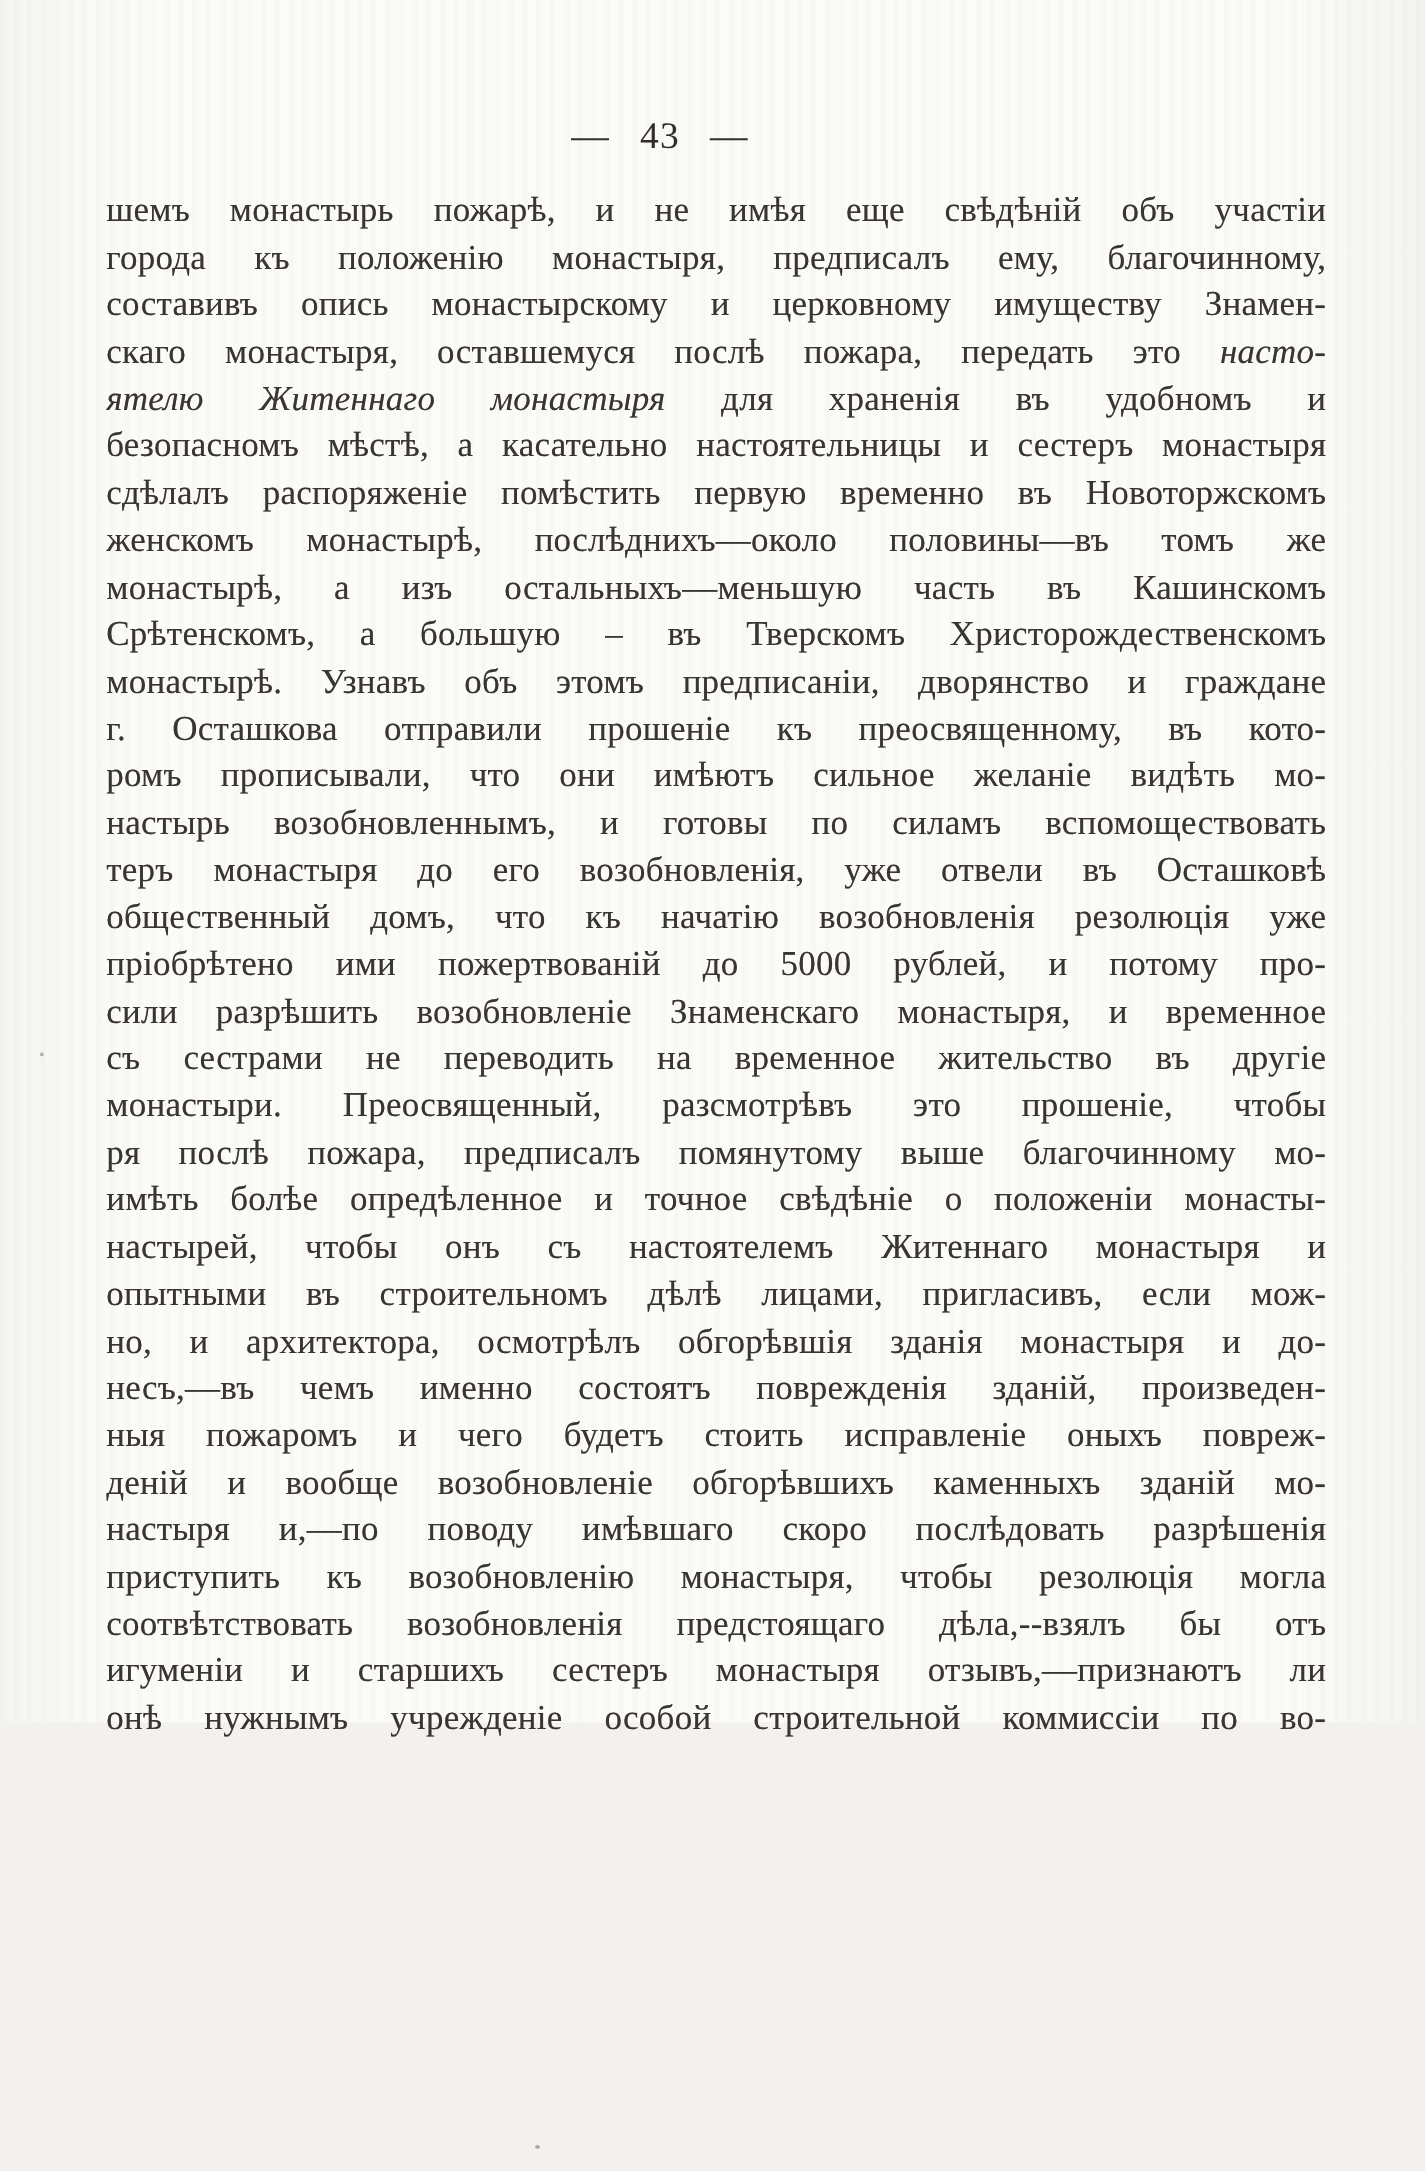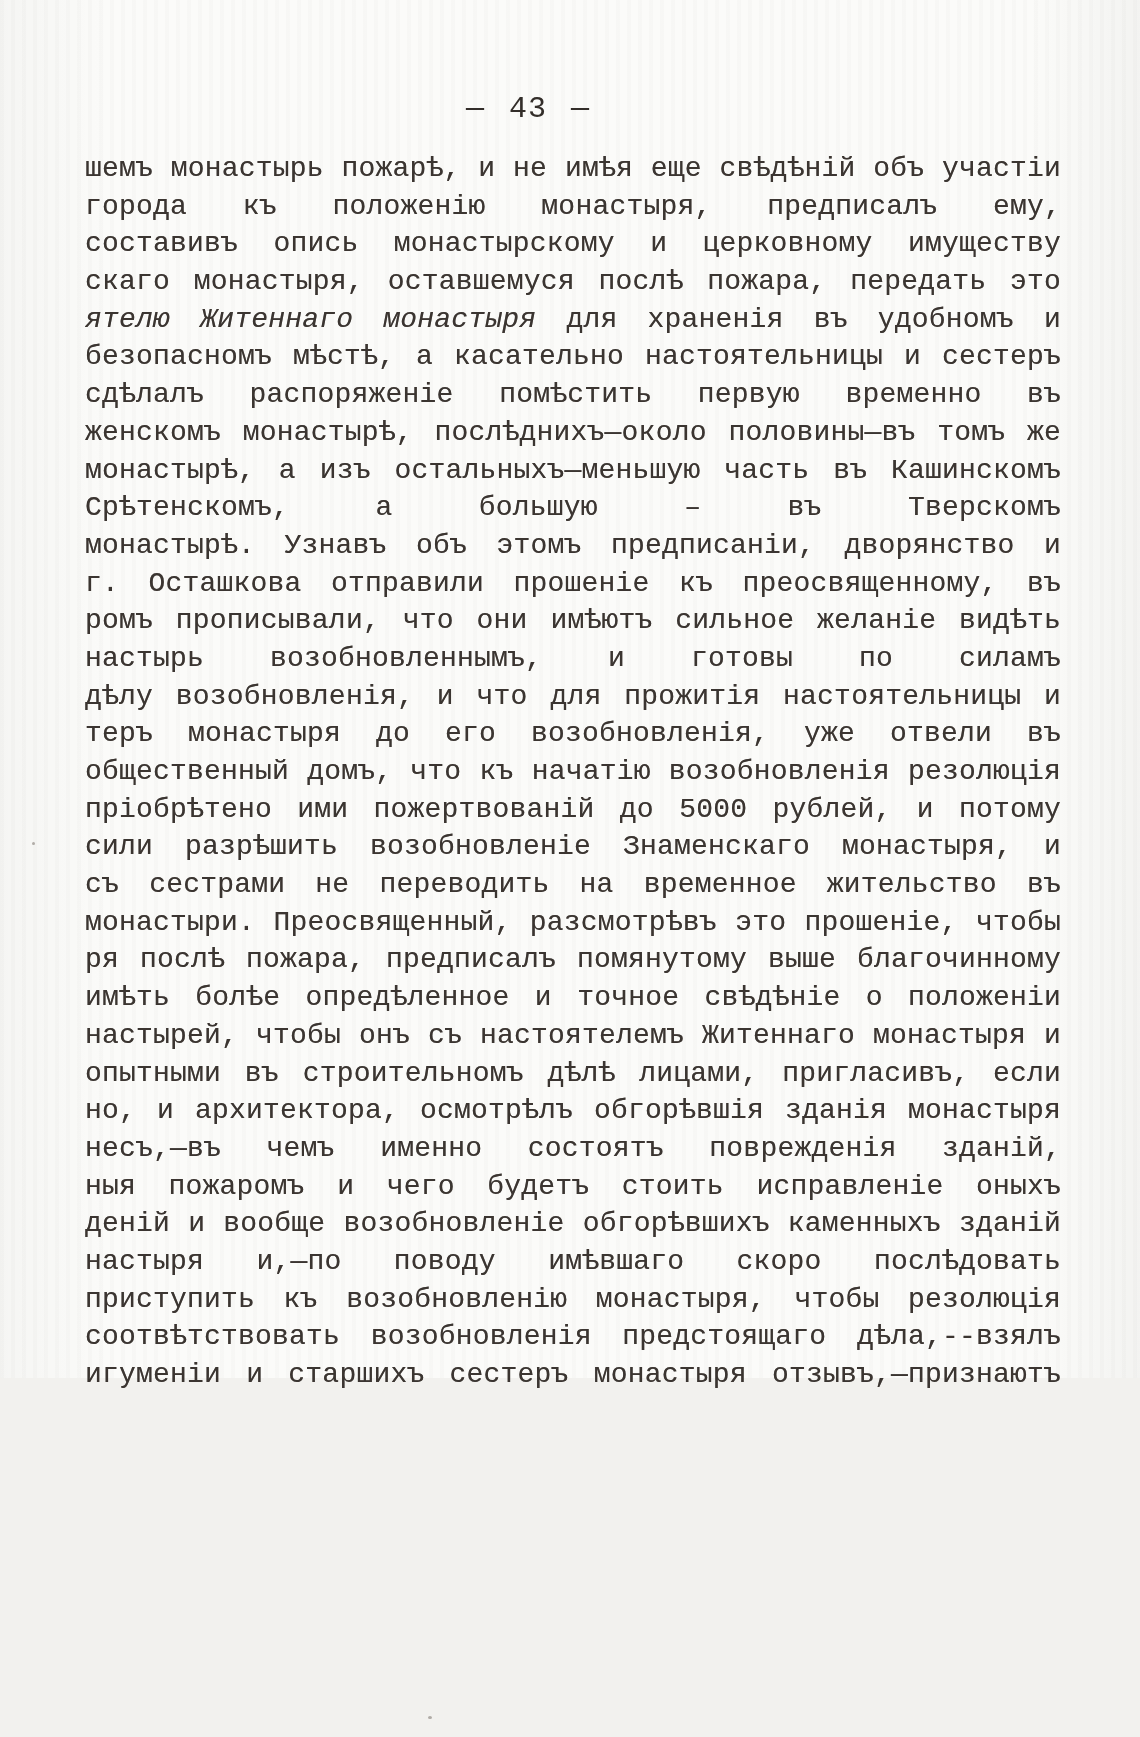--- a/index.html
+++ b/index.html
@@ -12,21 +12,21 @@
   }
   .page {
     position: absolute;
     left: 0; top: 0;
     width: 1140px;
     height: 1378px;
     background:
       linear-gradient(90deg, rgba(0,0,0,0.025), rgba(0,0,0,0) 10%, rgba(0,0,0,0) 90%, rgba(0,0,0,0.03)),
       repeating-linear-gradient(90deg, rgba(95,90,82,0.022) 0 4px, rgba(0,0,0,0) 4px 11px),
       #fbfbf9;
-    font-family: Liberation Mono, monospace;
+    font-family: Liberation Serif, serif;
     color: #3a3430;
   }
   .page-header {
     position: absolute;
     top: 92px;
     left: 0;
     width: 1056px;           
     text-align: center;
     font-size: 30px;
     letter-spacing: 1px;
@@ -81,37 +81,37 @@
       <div class="line"><span class="seg italic">ятелю Житеннаго монастыря</span><span class="seg"> для храненія въ удобномъ и</span></div>
       <div class="line"><span class="seg">безопасномъ мѣстѣ, а касательно настоятельницы и сестеръ монастыря</span></div>
       <div class="line"><span class="seg">сдѣлалъ распоряженіе помѣстить первую временно въ Новоторжскомъ</span></div>
       <div class="line"><span class="seg">женскомъ монастырѣ, послѣднихъ—около половины—въ томъ же</span></div>
       <div class="line"><span class="seg">монастырѣ, а изъ остальныхъ—меньшую часть въ Кашинскомъ</span></div>
       <div class="line"><span class="seg">Срѣтенскомъ, а большую – въ Тверскомъ Христорождественскомъ</span></div>
       <div class="line"><span class="seg">монастырѣ. Узнавъ объ этомъ предписаніи, дворянство и граждане</span></div>
       <div class="line"><span class="seg">г. Осташкова отправили прошеніе къ преосвященному, въ кото-</span></div>
       <div class="line"><span class="seg">ромъ прописывали, что они имѣютъ сильное желаніе видѣть мо-</span></div>
       <div class="line"><span class="seg">настырь возобновленнымъ, и готовы по силамъ вспомоществовать</span></div>
-      <div class="line"><span class="seg">дѣлу возобновленія, и что для прожитія настоятельницы и сес-</span></div>
       <div class="line"><span class="seg">теръ монастыря до его возобновленія, уже отвели въ Осташковѣ</span></div>
       <div class="line"><span class="seg">общественный домъ, что къ начатію возобновленія резолюція уже</span></div>
       <div class="line"><span class="seg">пріобрѣтено ими пожертвованій до 5000 рублей, и потому про-</span></div>
       <div class="line"><span class="seg">сили разрѣшить возобновленіе Знаменскаго монастыря, и временное</span></div>
       <div class="line"><span class="seg">съ сестрами не переводить на временное жительство въ другіе</span></div>
       <div class="line"><span class="seg">монастыри. Преосвященный, разсмотрѣвъ это прошеніе, чтобы</span></div>
       <div class="line"><span class="seg">ря послѣ пожара, предписалъ помянутому выше благочинному мо-</span></div>
       <div class="line"><span class="seg">имѣть болѣе опредѣленное и точное свѣдѣніе о положеніи монасты-</span></div>
       <div class="line"><span class="seg">настырей, чтобы онъ съ настоятелемъ Житеннаго монастыря и</span></div>
       <div class="line"><span class="seg">опытными въ строительномъ дѣлѣ лицами, пригласивъ, если мож-</span></div>
       <div class="line"><span class="seg">но, и архитектора, осмотрѣлъ обгорѣвшія зданія монастыря и до-</span></div>
       <div class="line"><span class="seg">несъ,—въ чемъ именно состоятъ поврежденія зданій, произведен-</span></div>
       <div class="line"><span class="seg">ныя пожаромъ и чего будетъ стоить исправленіе оныхъ повреж-</span></div>
       <div class="line"><span class="seg">деній и вообще возобновленіе обгорѣвшихъ каменныхъ зданій мо-</span></div>
       <div class="line"><span class="seg">настыря и,—по поводу имѣвшаго скоро послѣдовать разрѣшенія</span></div>
       <div class="line"><span class="seg">приступить къ возобновленію монастыря, чтобы резолюція могла</span></div>
       <div class="line"><span class="seg">соотвѣтствовать возобновленія предстоящаго дѣла,--взялъ бы отъ</span></div>
       <div class="line"><span class="seg">игуменіи и старшихъ сестеръ монастыря отзывъ,—признаютъ ли</span></div>
+      <div class="line"><span class="seg">онѣ нужнымъ учрежденіе особой строительной коммиссіи по во-</span></div>
     </div>
 
   <div class="speck speck-a"></div>
   <div class="speck speck-b"></div>
 
 </div>
 
 </body></html>

